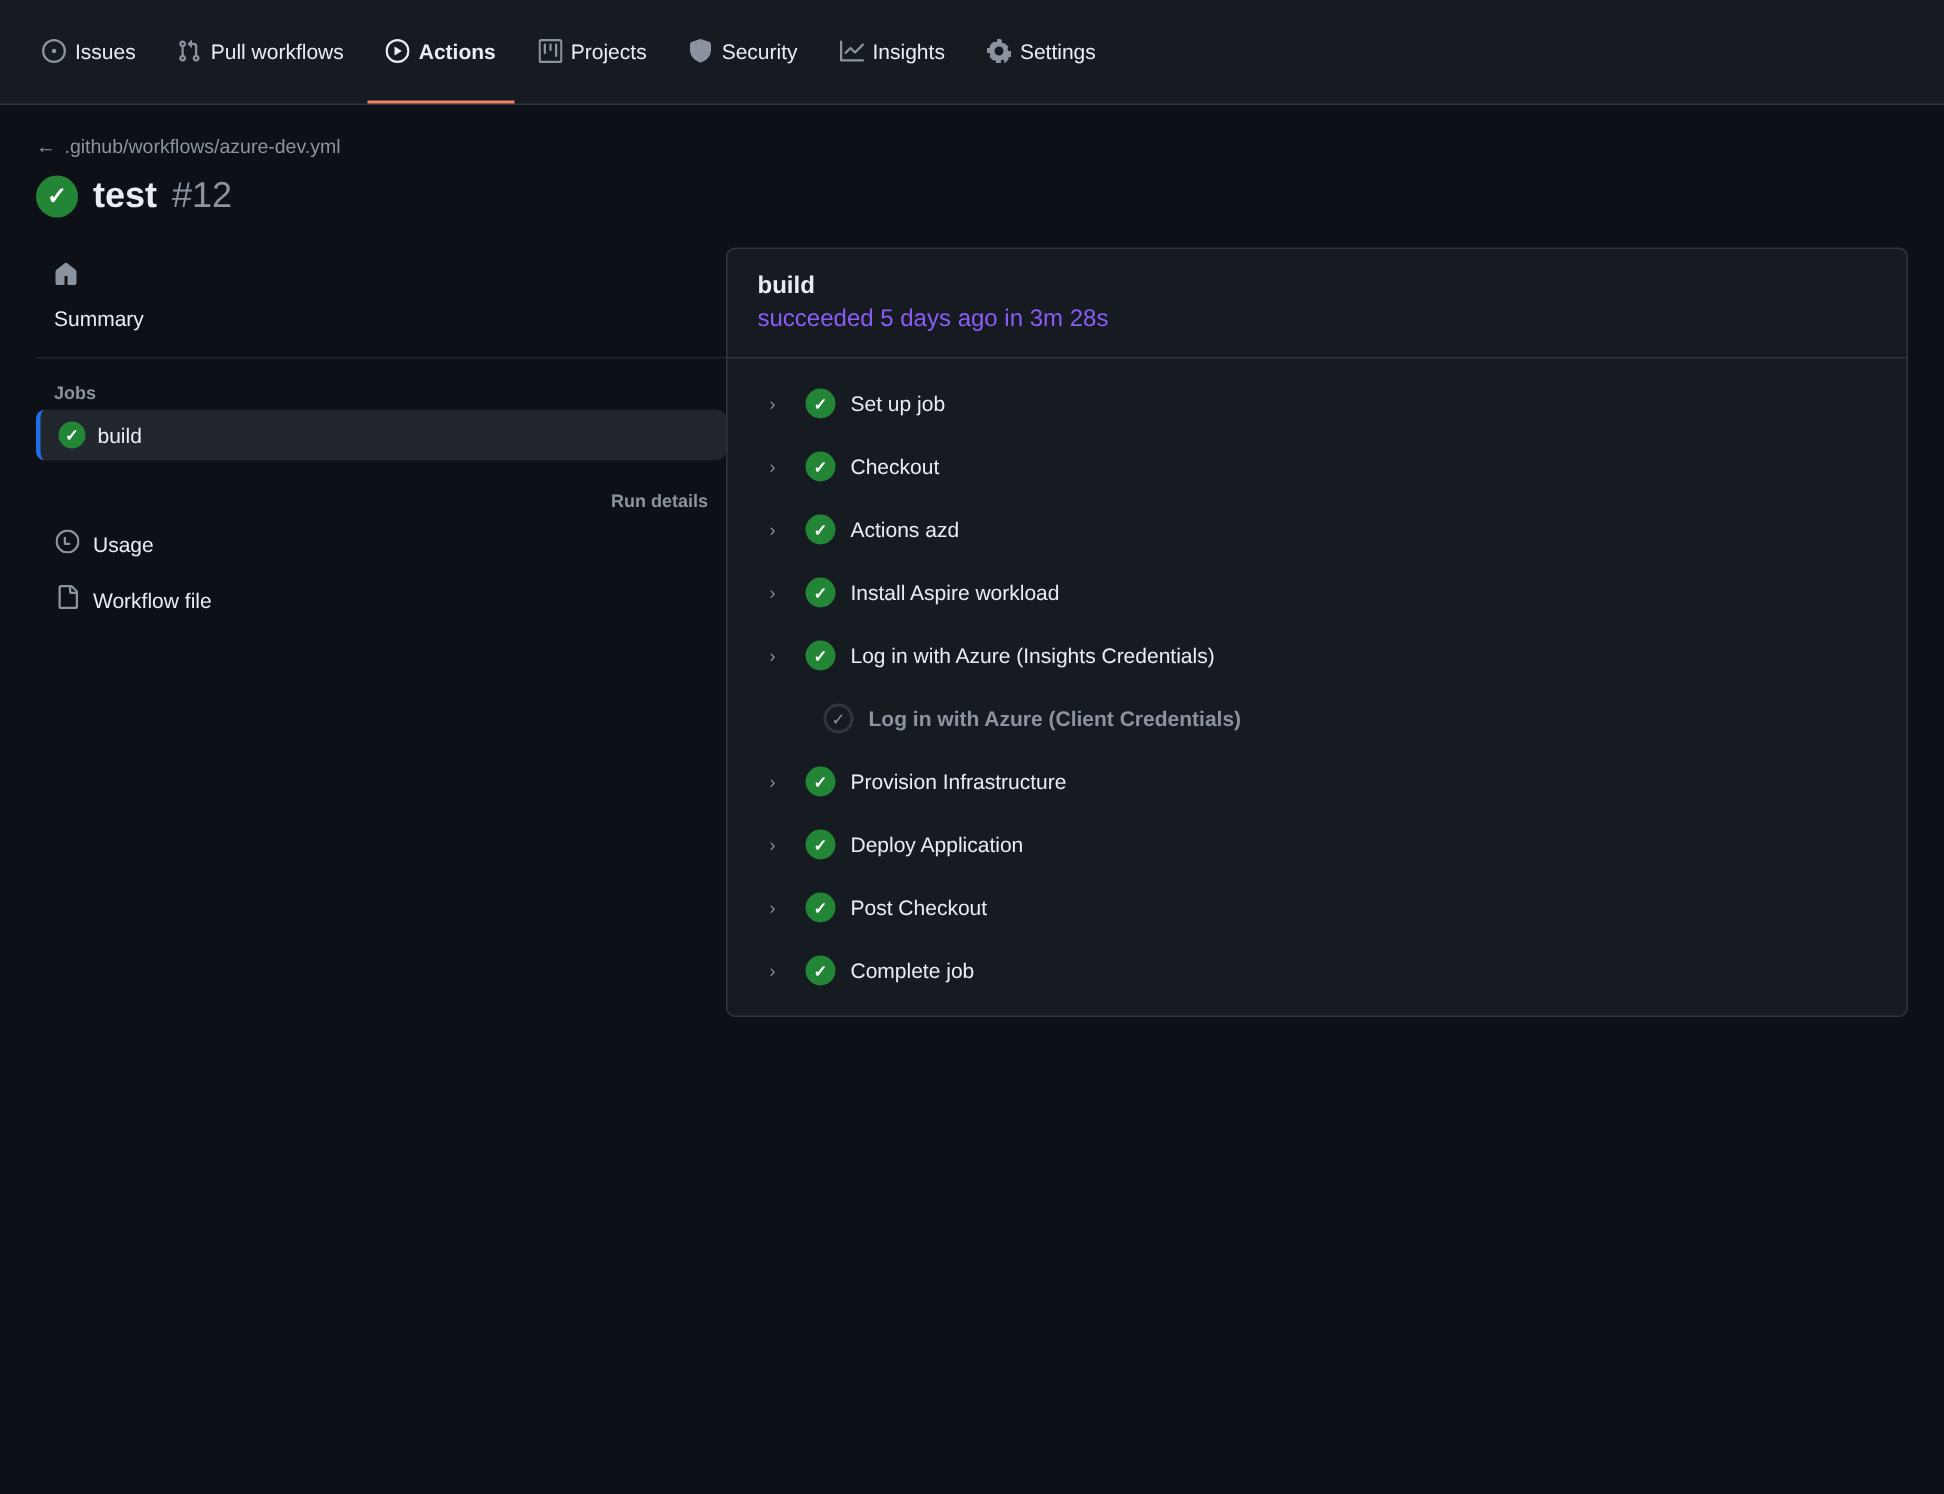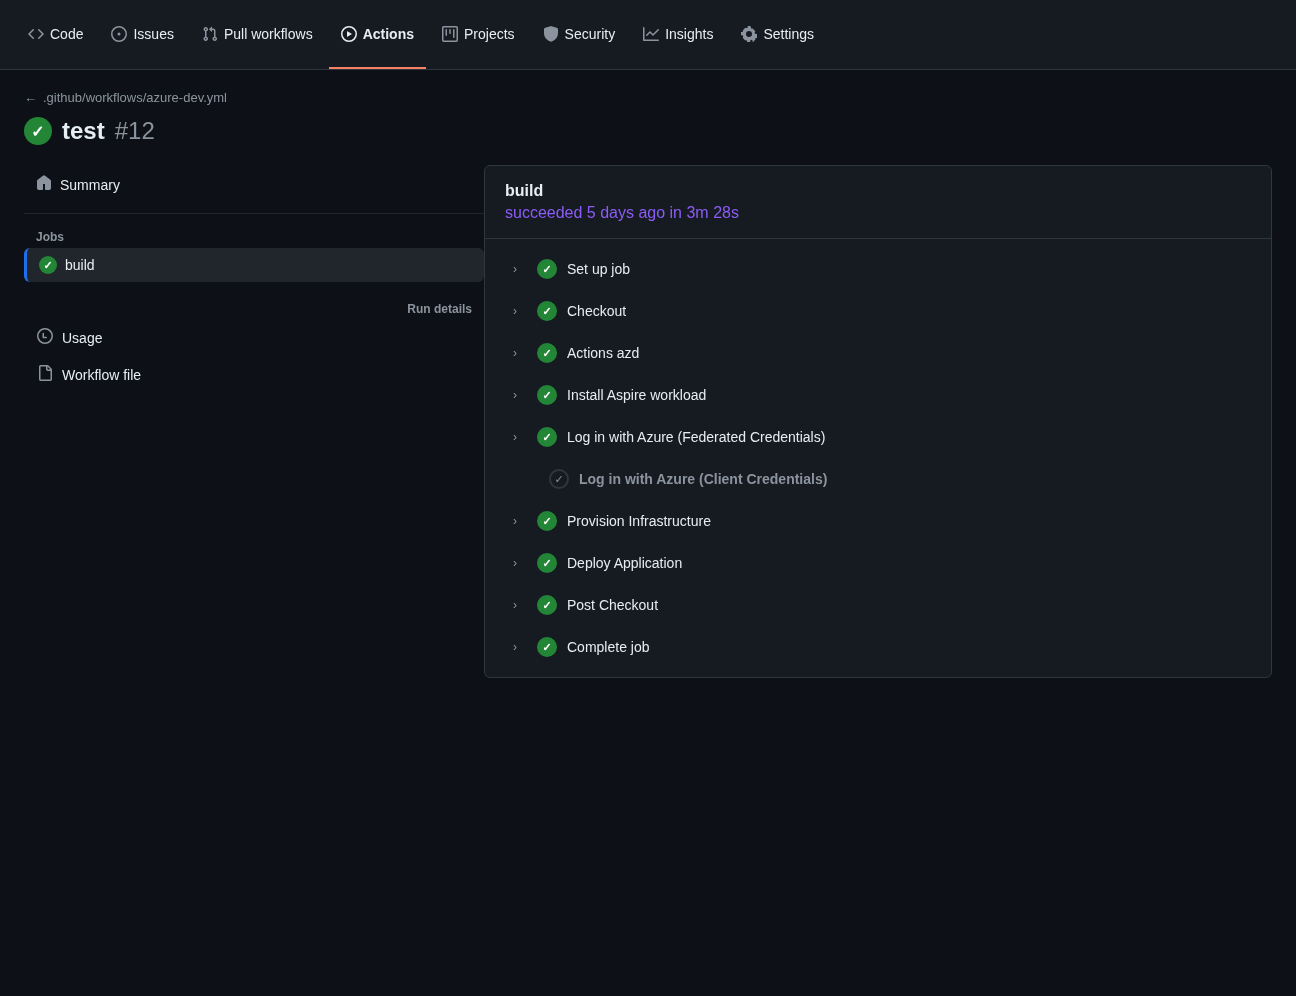--- a/index.html
+++ b/index.html
@@ -114,27 +114,28 @@
     }
 
     
     .sidebar {
       width: 460px;
       flex-shrink: 0;
     }
 
     .sidebar-summary {
       display: flex;
-      align-items: center;
+      align-items: flex-start;
       gap: 8px;
       padding: 10px 12px;
       color: #e6edf3;
       cursor: pointer;
       border-radius: 6px;
       margin-bottom: 8px;
+      flex-direction: column;
     }
 
     .home-icon {
       color: #8b949e;
       font-size: 16px;
     }
 
     .sidebar-divider {
       border: none;
       border-top: 1px solid #21262d;
@@ -294,28 +295,20 @@
     .step-item.no-chevron .step-name {
       color: #8b949e;
       font-weight: bold;
     }
   </style>
 </head>
 <body>
 
 <nav class="top-nav">
 
-  <a class="nav-item">
-    <span class="nav-icon">
-      <svg width="16" height="16" viewBox="0 0 16 16" fill="currentColor">
-        <path d="M4.72 3.22a.75.75 0 0 1 1.06 1.06L2.06 8l3.72 3.72a.75.75 0 1 1-1.06 1.06L.47 8.53a.75.75 0 0 1 0-1.06zm6.56 0a.75.75 0 1 0-1.06 1.06L13.94 8l-3.72 3.72a.75.75 0 1 0 1.06 1.06l4.25-4.25a.75.75 0 0 0 0-1.06z"></path>
-      </svg>
-    </span>
-    <span>Code</span>
-  </a>
 
   <a class="nav-item">
     <span class="nav-icon">
       <svg width="16" height="16" viewBox="0 0 16 16" fill="currentColor">
         <path d="M8 9.5a1.5 1.5 0 1 0 0-3 1.5 1.5 0 0 0 0 3z"></path>
         <path d="M8 0a8 8 0 1 1 0 16A8 8 0 0 1 8 0zM1.5 8a6.5 6.5 0 1 0 13 0 6.5 6.5 0 0 0-13 0z"></path>
       </svg>
     </span>
     <span>Issues</span>
   </a>
@@ -459,21 +452,21 @@
 
         <div class="step-item">
           <span class="chevron-icon">›</span>
           <span class="step-success-icon filled"></span>
           <span class="step-name">Install Aspire workload</span>
         </div>
 
         <div class="step-item">
           <span class="chevron-icon">›</span>
           <span class="step-success-icon filled"></span>
-          <span class="step-name">Log in with Azure (Federated Credentials)</span>
+          <span class="step-name">Log in with Azure (Insights Credentials)</span>
         </div>
 
         <div class="step-item no-chevron">
           <span class="step-success-icon circle-check"></span>
           <span class="step-name">Log in with Azure (Client Credentials)</span>
         </div>
 
         <div class="step-item">
           <span class="chevron-icon">›</span>
           <span class="step-success-icon filled"></span>

